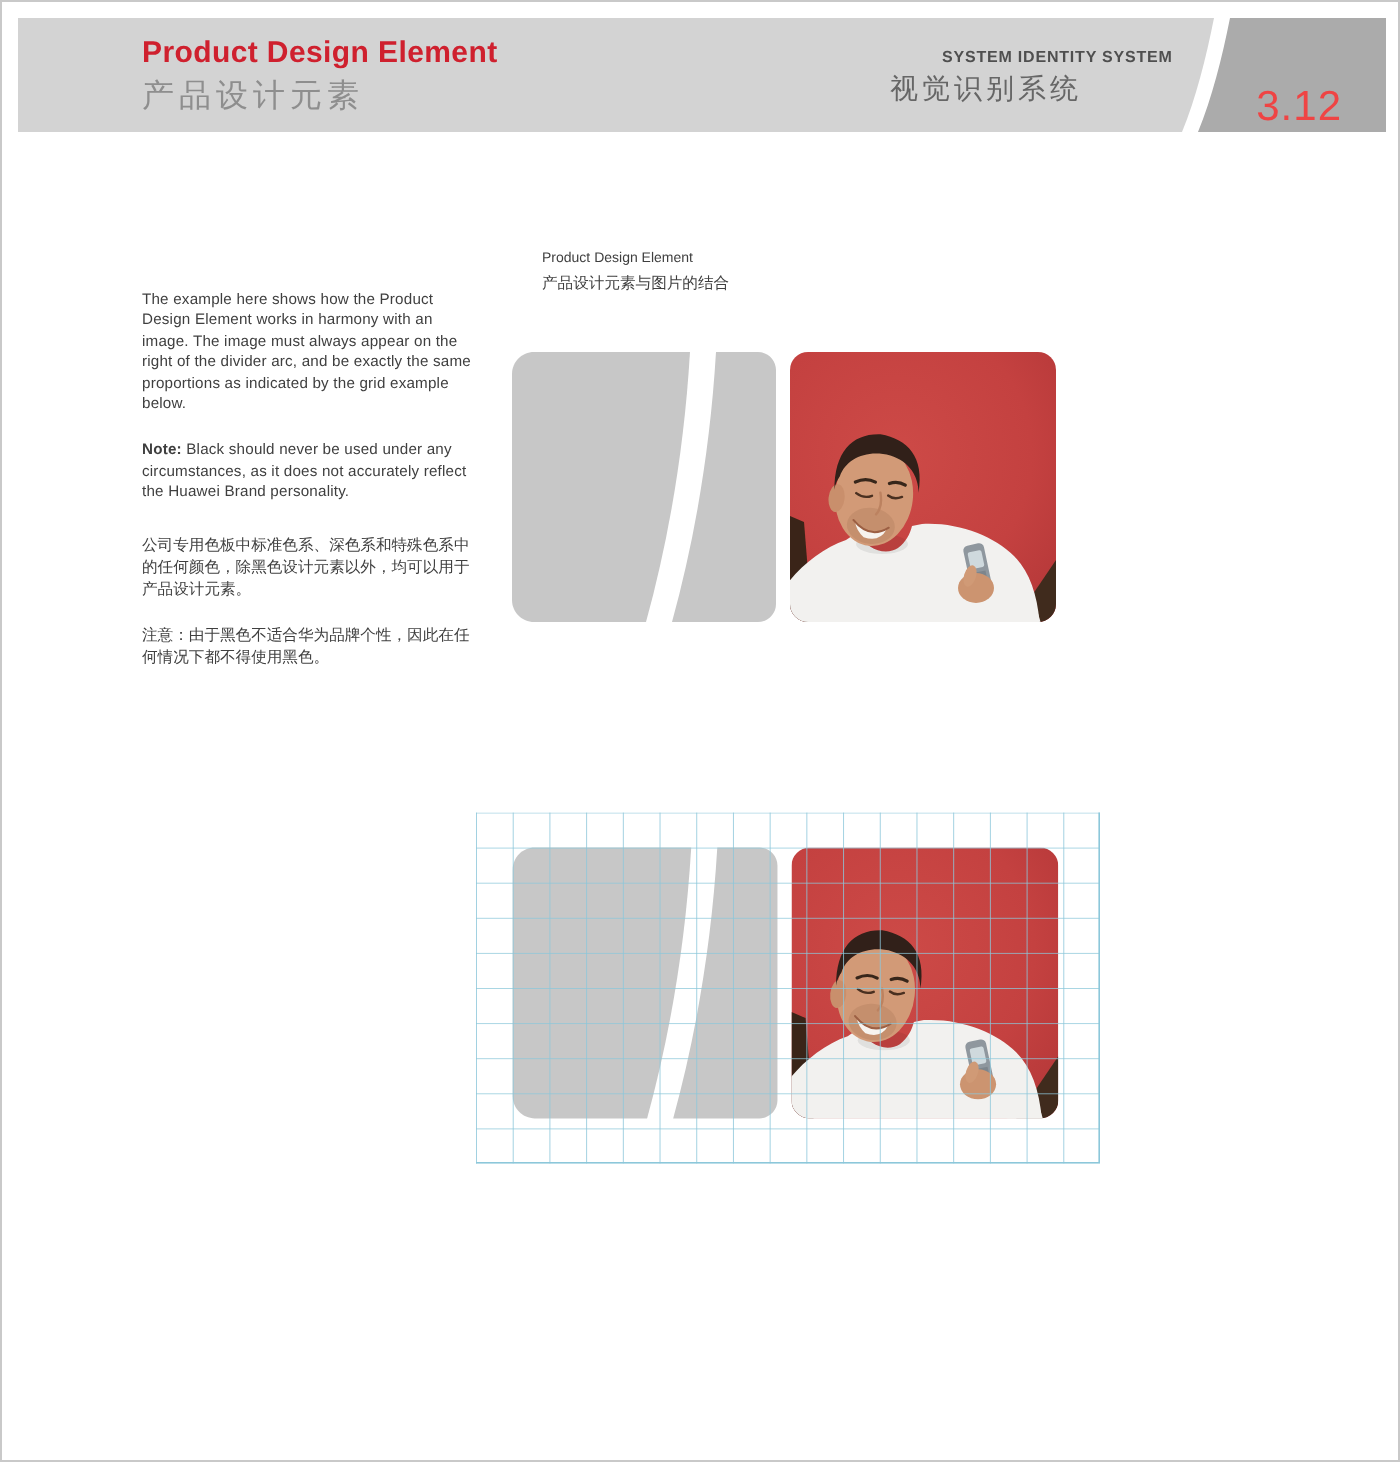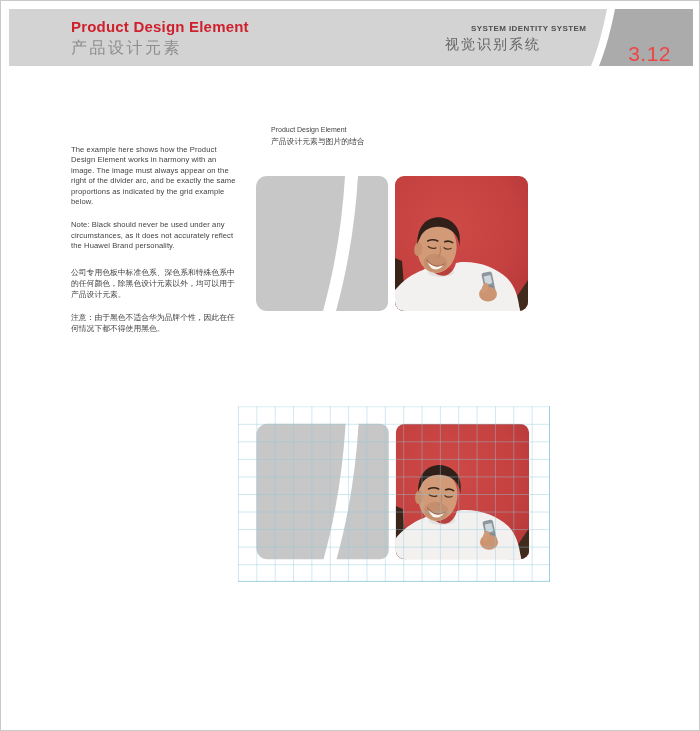--- a/index.html
+++ b/index.html
@@ -39,21 +39,21 @@
     font-size:21px;color:#ef4444;letter-spacing:.5px;
   }
   
   .col-left{position:absolute;left:70px;top:128px;width:167px;margin-top:16px;}
   .col-left p{margin:0;color:var(--text_dark,#3f3f3f);}
   .p-en{font-size:7.6px;line-height:10.4px;letter-spacing:.1px;margin-bottom:13px!important;}
   .p-en2{margin-bottom:18px!important;}
   .p-note{margin-bottom:15px!important;}
   .p-cn{font-size:7.8px;line-height:11.3px;margin-bottom:11px!important;}
   .p-cn-note{font-weight:normal;}
-  .bold{font-weight:normal;}
+  .bold{font-weight:bold;}
   
   .fig-caption{position:absolute;left:270px;top:124px;color:#3f3f3f;}
   .fig-caption .cap-en{font-size:7px;line-height:9px;}
   .fig-caption .cap-cn{font-size:7.8px;line-height:9px;margin-top:3px;}
   
   .fig1{position:absolute;left:255px;top:175px;width:272px;height:135px;}
   .fig2{position:absolute;left:237px;top:405px;width:312px;height:176px;}
   svg{display:block;}
   .defs-hidden{position:absolute;width:0;height:0;overflow:hidden;}
 </style>

